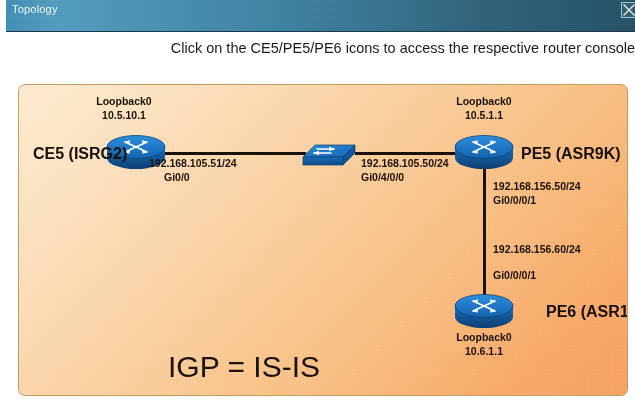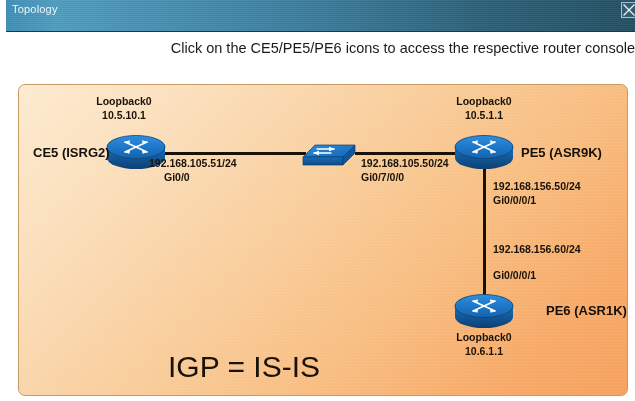--- a/index.html
+++ b/index.html
@@ -123,21 +123,21 @@
     color: #1a1208;
     white-space: nowrap;
     line-height: 13px;
   }
   .lbl.center { text-align: center; }
 
   .node-name {
     position: absolute;
     font-family: "Liberation Sans", sans-serif;
     font-weight: bold;
-    font-size: 13px;
+    font-size: 16px;
     color: #15100a;
     white-space: nowrap;
   }
 
   #igp-label {
     position: absolute;
     left: 0; top: 265px;
     width: 450px;
     text-align: center;
     font-family: "Liberation Sans", sans-serif;
@@ -256,21 +256,21 @@
           <polygon points="43,11 37,9.2 37.6,12.6"></polygon>
           <polygon points="19,21 25,19.4 24.4,22.8"></polygon>
           <polygon points="43,21 37,19.4 37.6,22.8"></polygon>
         </g>
       </svg>
     </div>
 
     <div class="node-name" style="left:502px; top:60px;">PE5 (ASR9K)</div>
 
     <div class="lbl" style="left:342px; top:72px;">192.168.105.50/24</div>
-    <div class="lbl" style="left:342px; top:86px;">Gi0/7/0/0</div>
+    <div class="lbl" style="left:342px; top:86px;">Gi0/4/0/0</div>
 
     <div class="lbl" style="left:474px; top:95px;">192.168.156.50/24</div>
     <div class="lbl" style="left:474px; top:109px;">Gi0/0/0/1</div>
 
     <div class="lbl" style="left:474px; top:158px;">192.168.156.60/24</div>
     <div class="lbl" style="left:474px; top:184px;">Gi0/0/0/1</div>
 
     <div class="router" style="left:434px; top:205px;">
       <svg width="62" height="42" viewBox="0 0 62 42">
         <path d="M2,16 L2,27 A29,11 0 0 0 60,27 L60,16 Z" fill="url(#rside)"></path>

